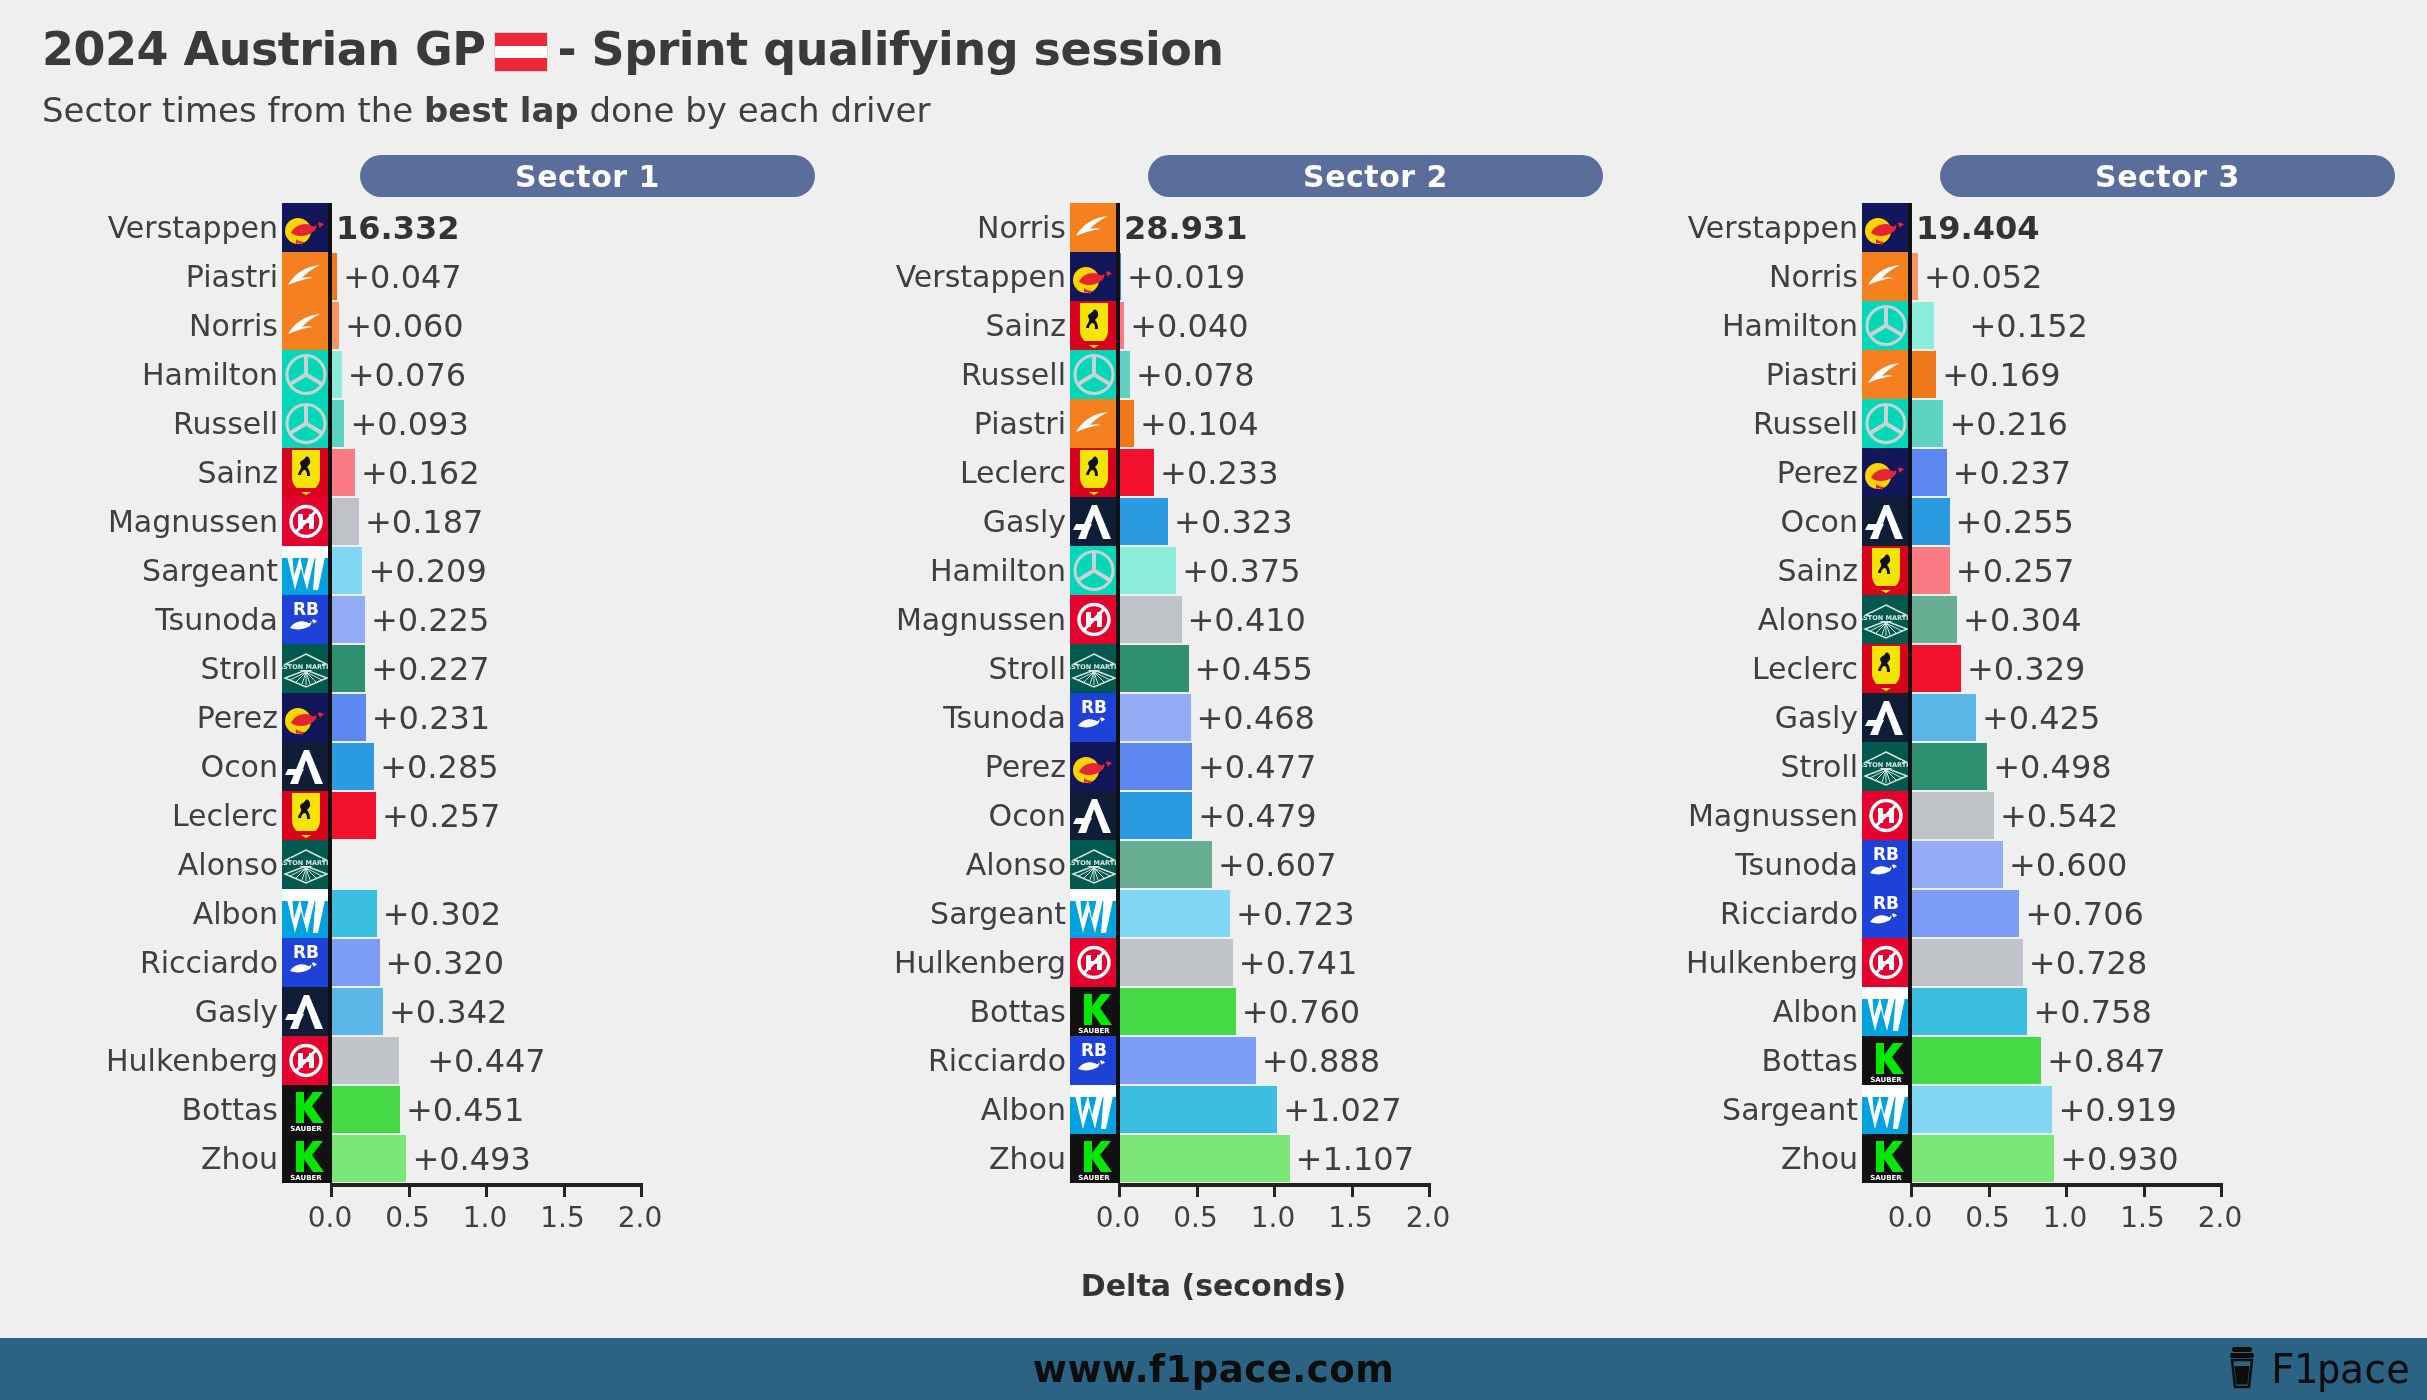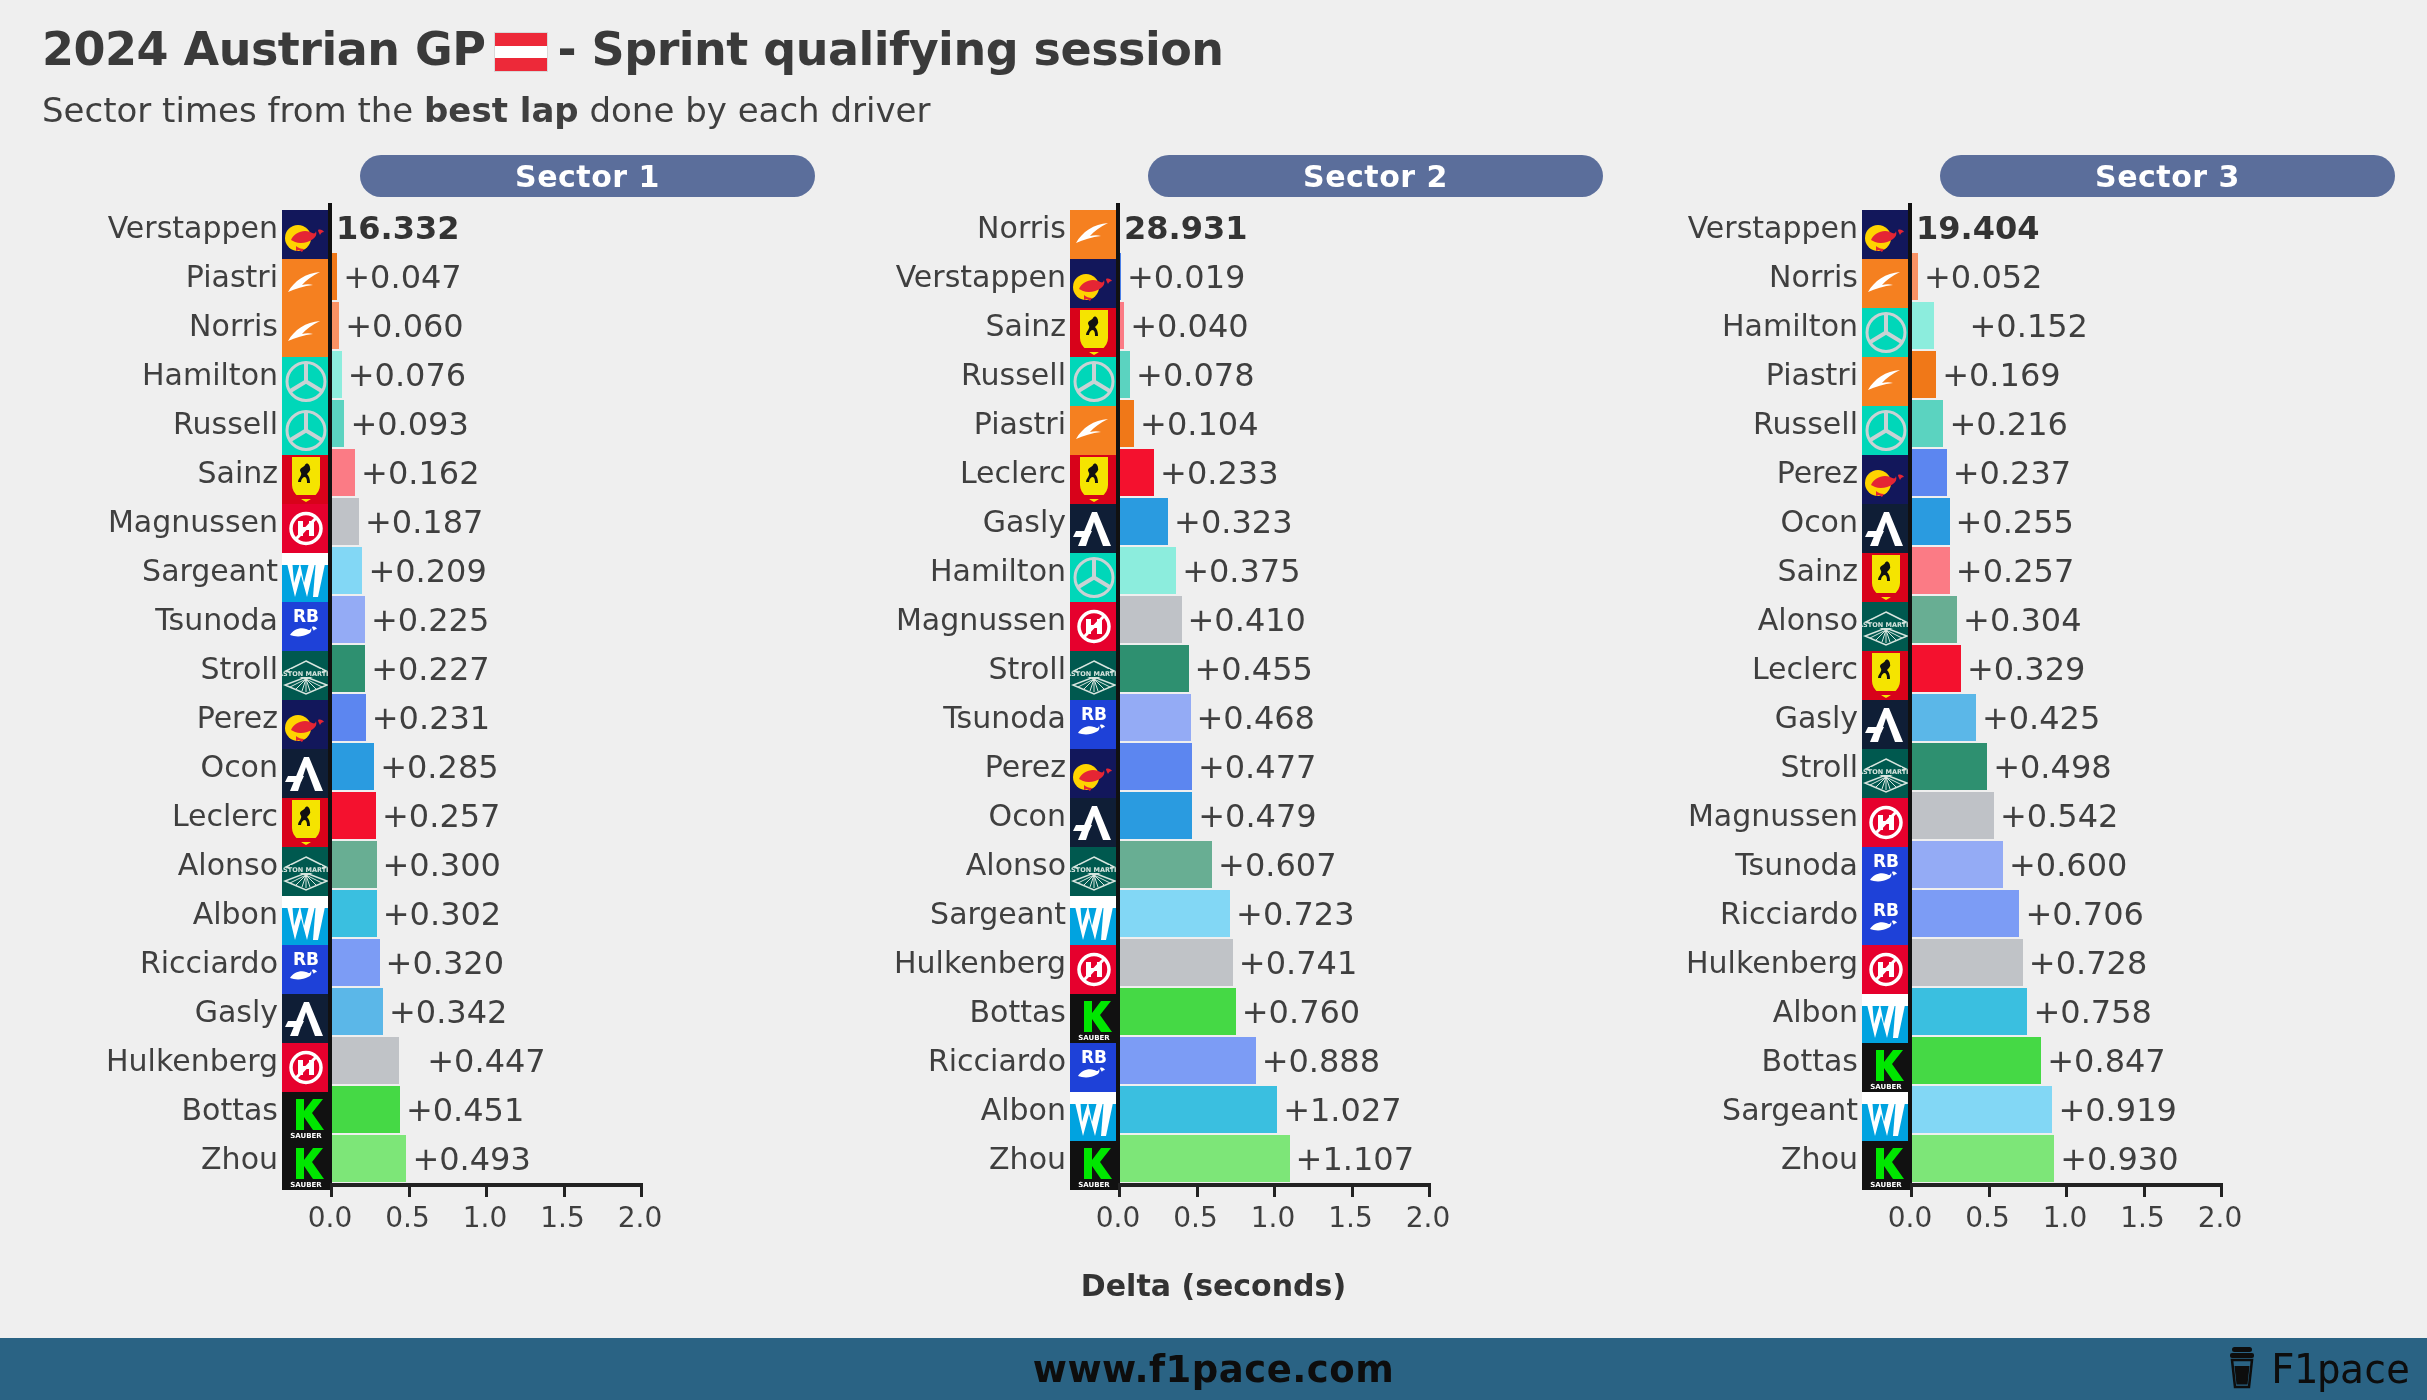--- a/index.html
+++ b/index.html
@@ -58,21 +58,21 @@
     display: flex; align-items: center;
   }
   .drv-name {
     position: absolute; right: 527px; 
     width: 300px; text-align: right;
     font-size: 30px; color: #3f3f3f; white-space: nowrap;
     line-height: 1;
   }
   .logo {
     position: absolute; left: 272px; top: 0;
-    width: 48px; height: 53px; overflow: hidden; margin-top: 7px;
+    width: 48px; height: 53px; overflow: hidden;
   }
   .logo svg { display: block; width: 48px; height: 49px; }
 
   .bar-area { position: absolute; left: 320px; top: 0; width: 475px; height: 49px; }
   .bar {
     position: absolute; left: 0; top: 1px; height: 47px;
   }
   .val {
     position: absolute; top: 50%; transform: translateY(-50%);
     font-size: 32px; color: #3f3f3f; white-space: nowrap;
@@ -342,24 +342,20 @@
               <svg viewBox="0 0 48 49">
                 <rect width="48" height="49" fill="#00594F"></rect>
     <path d="M24 10 L44 20 L24 28 L4 20 Z" fill="none" stroke="#D7E5DF" stroke-width="1.5"></path>
     <path d="M24 26 L45 34 L24 43 L3 34 Z" fill="none" stroke="#D7E5DF" stroke-width="1.5"></path>
     <g stroke="#D7E5DF" stroke-width="1">
       <path d="M24 28 L8 36 M24 28 L14 38 M24 28 L20 40 M24 28 L24 41 M24 28 L28 40 M24 28 L34 38 M24 28 L40 36"></path>
     </g>
     <rect x="8" y="18" width="32" height="8" fill="#00594F"></rect>
     <text x="24" y="25" font-family="DejaVu Sans, sans-serif" font-size="6.5" font-weight="700" fill="#D7E5DF" text-anchor="middle">ASTON MARTIN</text>
               </svg>
-            </div>
-            <div class="bar-area">
-              <div class="bar" style="width: 46.5px; background: rgb(104, 174, 147);"></div>
-              <div class="val" style="left: 46.5px;">+0.300</div>
             </div>
           </div>
           <div class="row">
             <div class="drv-name">Albon</div>
             <div class="logo">
               <svg viewBox="0 0 48 49">
                 <rect width="48" height="49" fill="#ffffff"></rect>
     <rect y="12" width="48" height="37" fill="#00A3E0"></rect>
     <path d="M4 6 L13 44 L19 22 L25 44 L34 6 L28 6 L22 30 L18 10 L12 30 L10 6 Z" fill="#ffffff"></path>
     <path d="M34 6 L44 6 L36 44 L31 44 Z" fill="#ffffff"></path>

